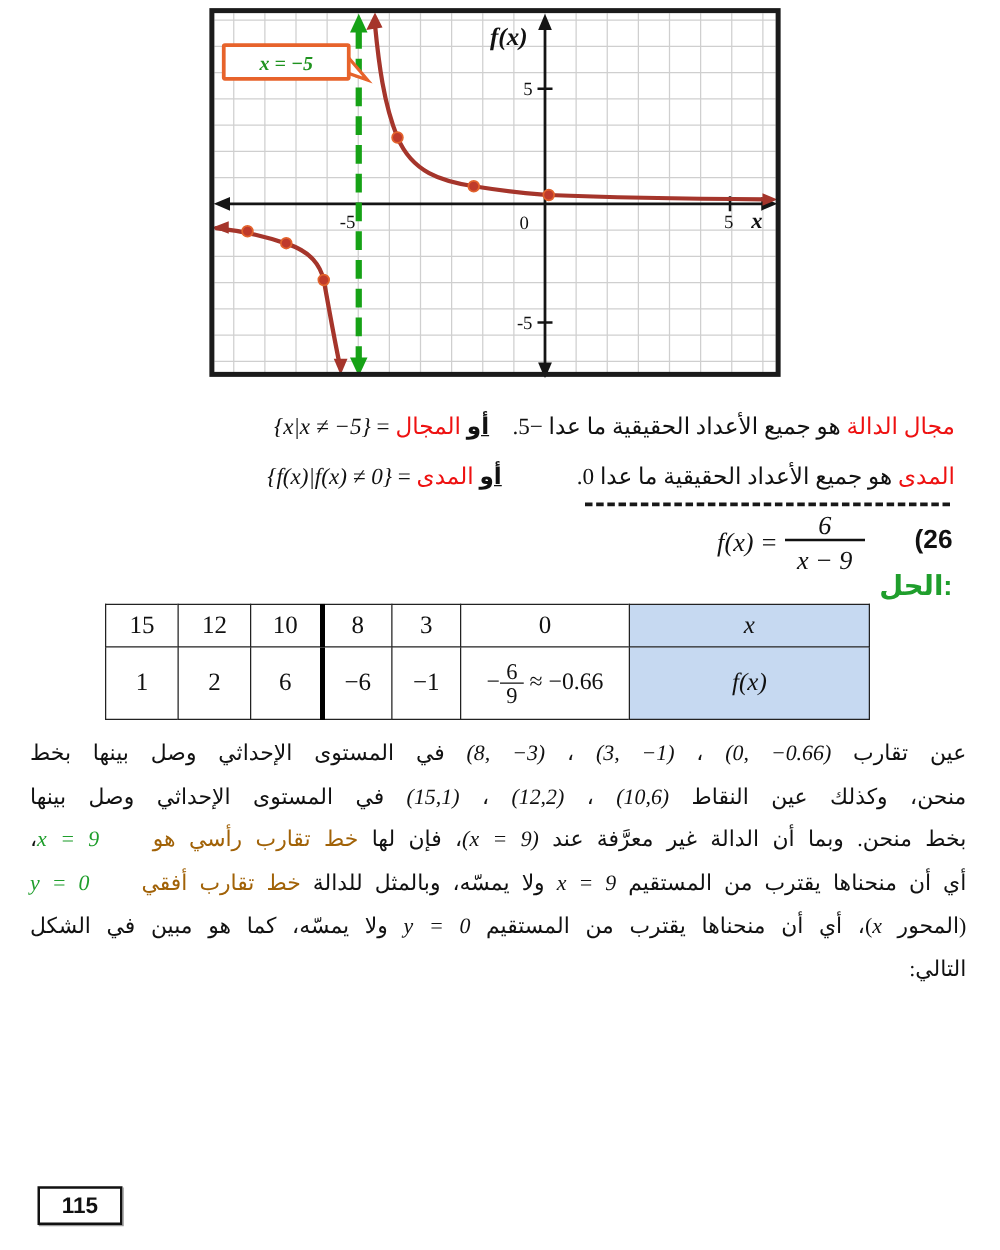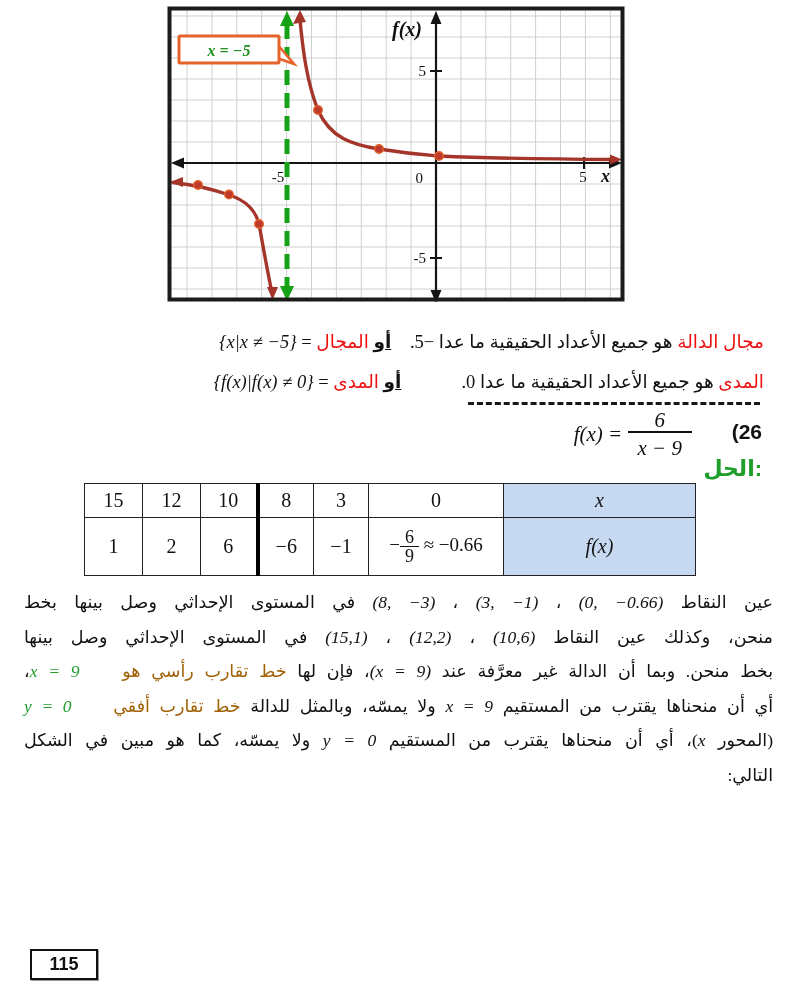--- a/index.html
+++ b/index.html
@@ -191,21 +191,21 @@
       <td>−1</td>
       <td class="thick">−6</td>
       <td>6</td>
       <td>2</td>
       <td>1</td>
     </tr>
   </tbody>
     </table>
 
   <div id="para">
-    <div class="para-line"><span class="sg-t">عين النقاط </span><span class="sg-math" dir="ltr">(0, −0.66)</span><span class="sg-t"> ، </span><span class="sg-math" dir="ltr">(3, −1)</span><span class="sg-t"> ، </span><span class="sg-math" dir="ltr">(8, −3)</span><span class="sg-t"> في المستوى الإحداثي وصل بينها بخط</span></div>
+    <div class="para-line"><span class="sg-t">عين تقارب </span><span class="sg-math" dir="ltr">(0, −0.66)</span><span class="sg-t"> ، </span><span class="sg-math" dir="ltr">(3, −1)</span><span class="sg-t"> ، </span><span class="sg-math" dir="ltr">(8, −3)</span><span class="sg-t"> في المستوى الإحداثي وصل بينها بخط</span></div>
     <div class="para-line"><span class="sg-t">منحن، وكذلك عين النقاط </span><span class="sg-math" dir="ltr">(10,6)</span><span class="sg-t"> ، </span><span class="sg-math" dir="ltr">(12,2)</span><span class="sg-t"> ، </span><span class="sg-math" dir="ltr">(15,1)</span><span class="sg-t"> في المستوى الإحداثي وصل بينها</span></div>
     <div class="para-line"><span class="sg-t">بخط منحن. وبما أن الدالة غير معرَّفة عند </span><span class="sg-math" dir="ltr">(x = 9)</span><span class="sg-t">، فإن لها </span><span class="sg-green">خط تقارب رأسي هو </span><span class="sg-mathg" dir="ltr">x = 9</span><span class="sg-t">،</span></div>
     <div class="para-line"><span class="sg-t">أي أن منحناها يقترب من المستقيم </span><span class="sg-math" dir="ltr">x = 9</span><span class="sg-t"> ولا يمسّه، وبالمثل للدالة </span><span class="sg-green">خط تقارب أفقي </span><span class="sg-mathg" dir="ltr">y = 0</span></div>
     <div class="para-line"><span class="sg-t">(المحور </span><span class="sg-math" dir="ltr">x</span><span class="sg-t">)، أي أن منحناها يقترب من المستقيم </span><span class="sg-math" dir="ltr">y = 0</span><span class="sg-t"> ولا يمسّه، كما هو مبين في الشكل</span></div>
     <div class="para-line last"><span class="sg-t">التالي:</span></div>
   </div>
 
   <div id="page-num">
     <span>115</span>
   </div>

